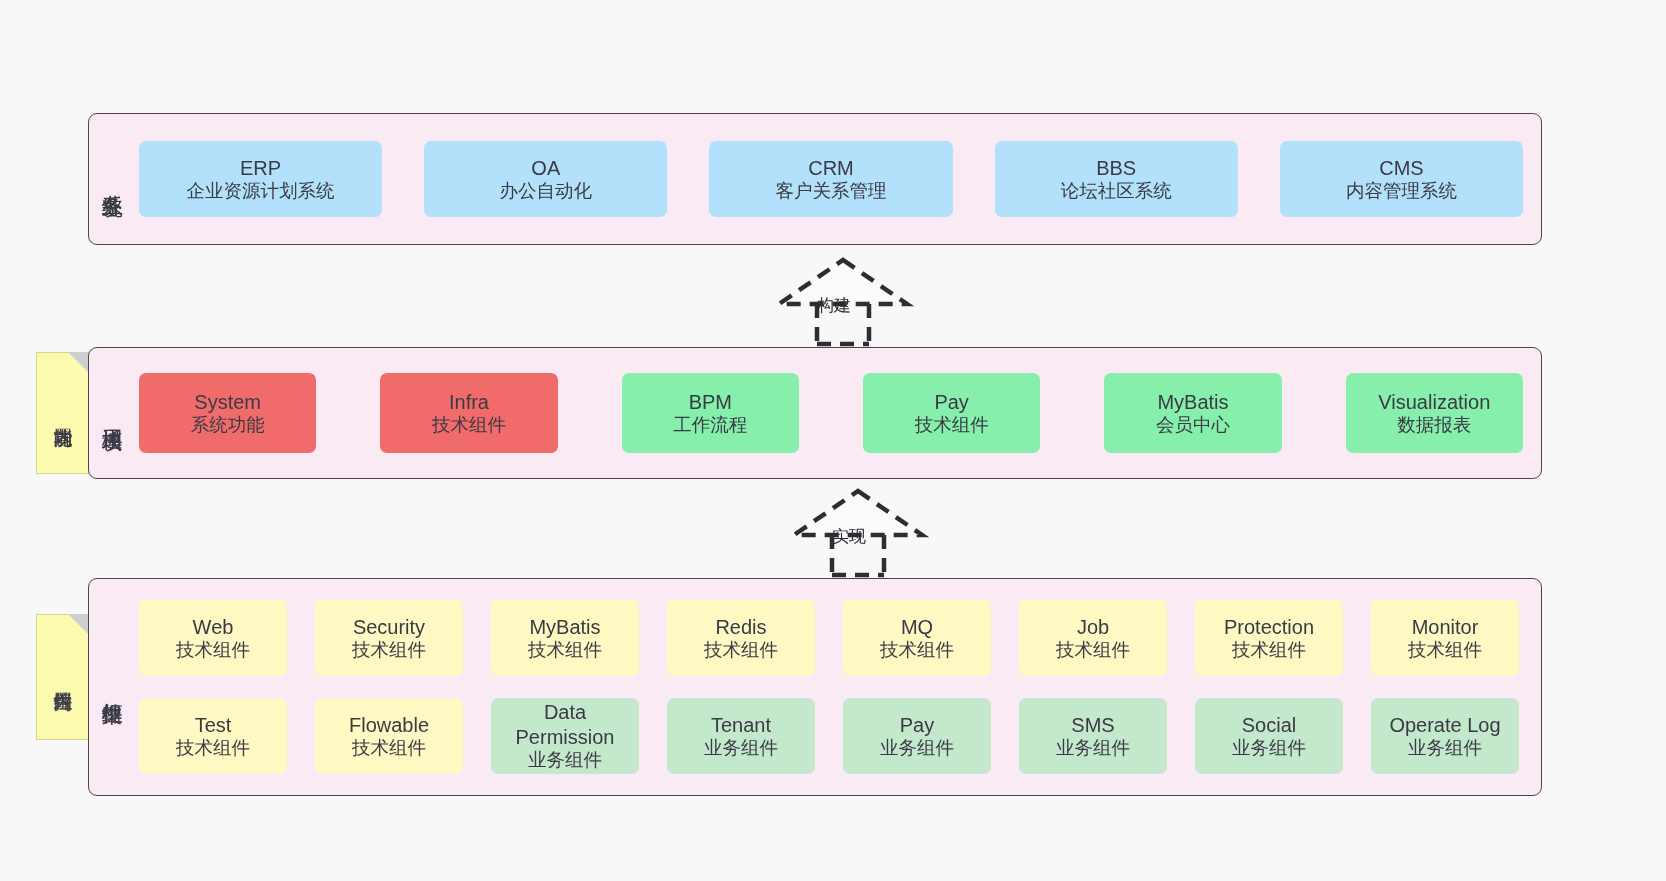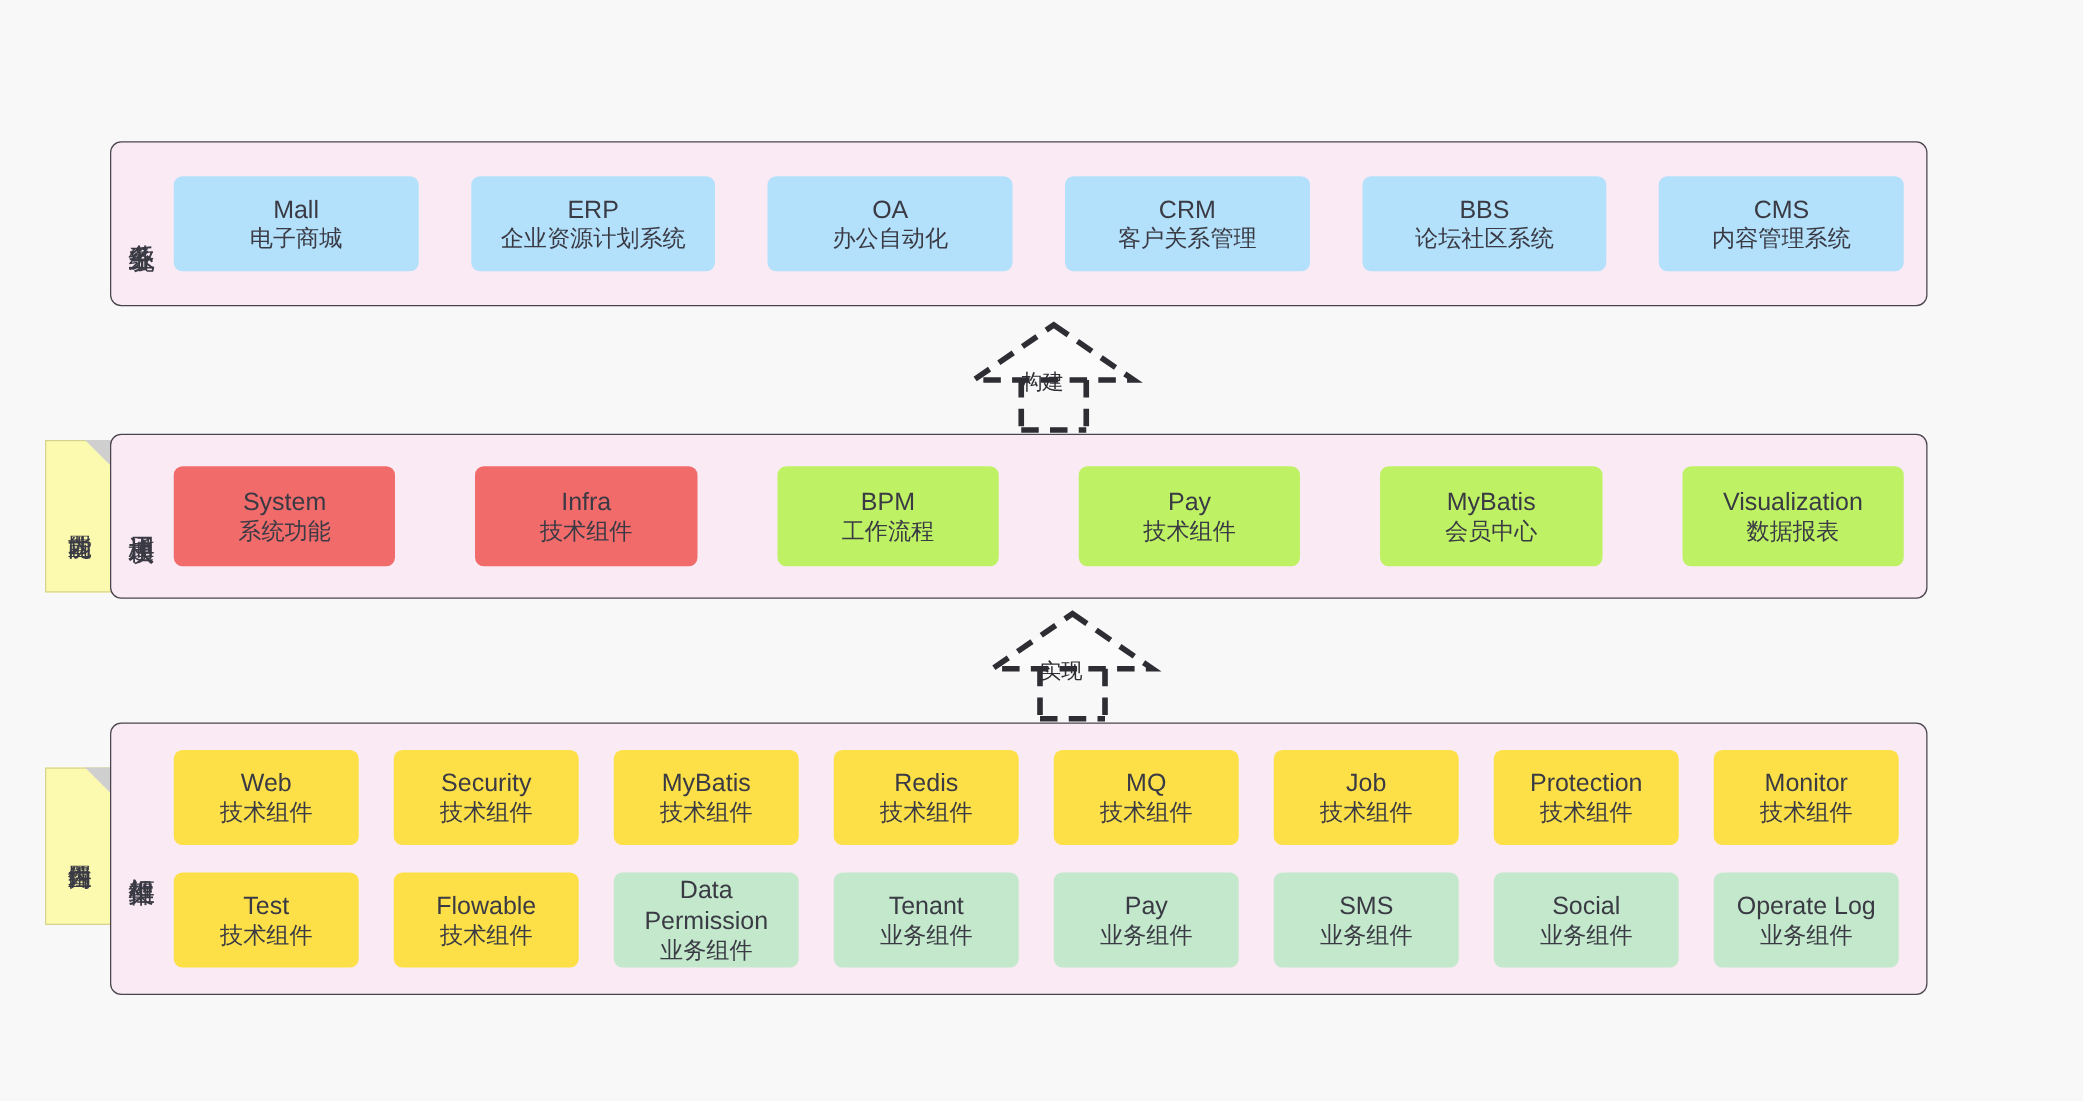--- a/index.html
+++ b/index.html
@@ -73,22 +73,22 @@
     text-align: center;
     line-height: 1.22;
     padding: 6px 4px;
     user-select: none;
   }
   .card .en  { font-size: 20px; }
   .card .cn  { font-size: 18.5px; }
 
   .blue        { background: #b3e0fb; }
   .red         { background: #f26b6b; }
-  .pink        { background: #bef264; }
-  .green       { background: #fde047; }
+  .pink        { background: #86efac; }
+  .green       { background: #fef9c3; }
   .greenlight  { background: #c3e8cb; }
 
   
   #layer-business { left: 88px;  top: 113px; width: 1454px; height: 132px; }
   #layer-modules  { left: 88px;  top: 347px; width: 1454px; height: 132px; }
   #layer-frames   { left: 88px;  top: 578px; width: 1454px; height: 218px; }
 
   #layer-business .card { height: 76px; }
   #layer-modules  .card { height: 80px; }
   #layer-frames   .card { height: 76px; }
@@ -148,24 +148,20 @@
 </head>
 <body>
 
 <div id="stage">
 
   <div class="layer" id="layer-business">
     <div class="layer-title">业务系统</div>
     <div class="cards">
       <div class="card-row">
 
-        <div class="card blue">
-          <span class="en">Mall</span>
-          <span class="cn">电子商城</span>
-        </div>
 
         <div class="card blue">
           <span class="en">ERP</span>
           <span class="cn">企业资源计划系统</span>
         </div>
 
         <div class="card blue">
           <span class="en">OA</span>
           <span class="cn">办公自动化</span>
         </div>

